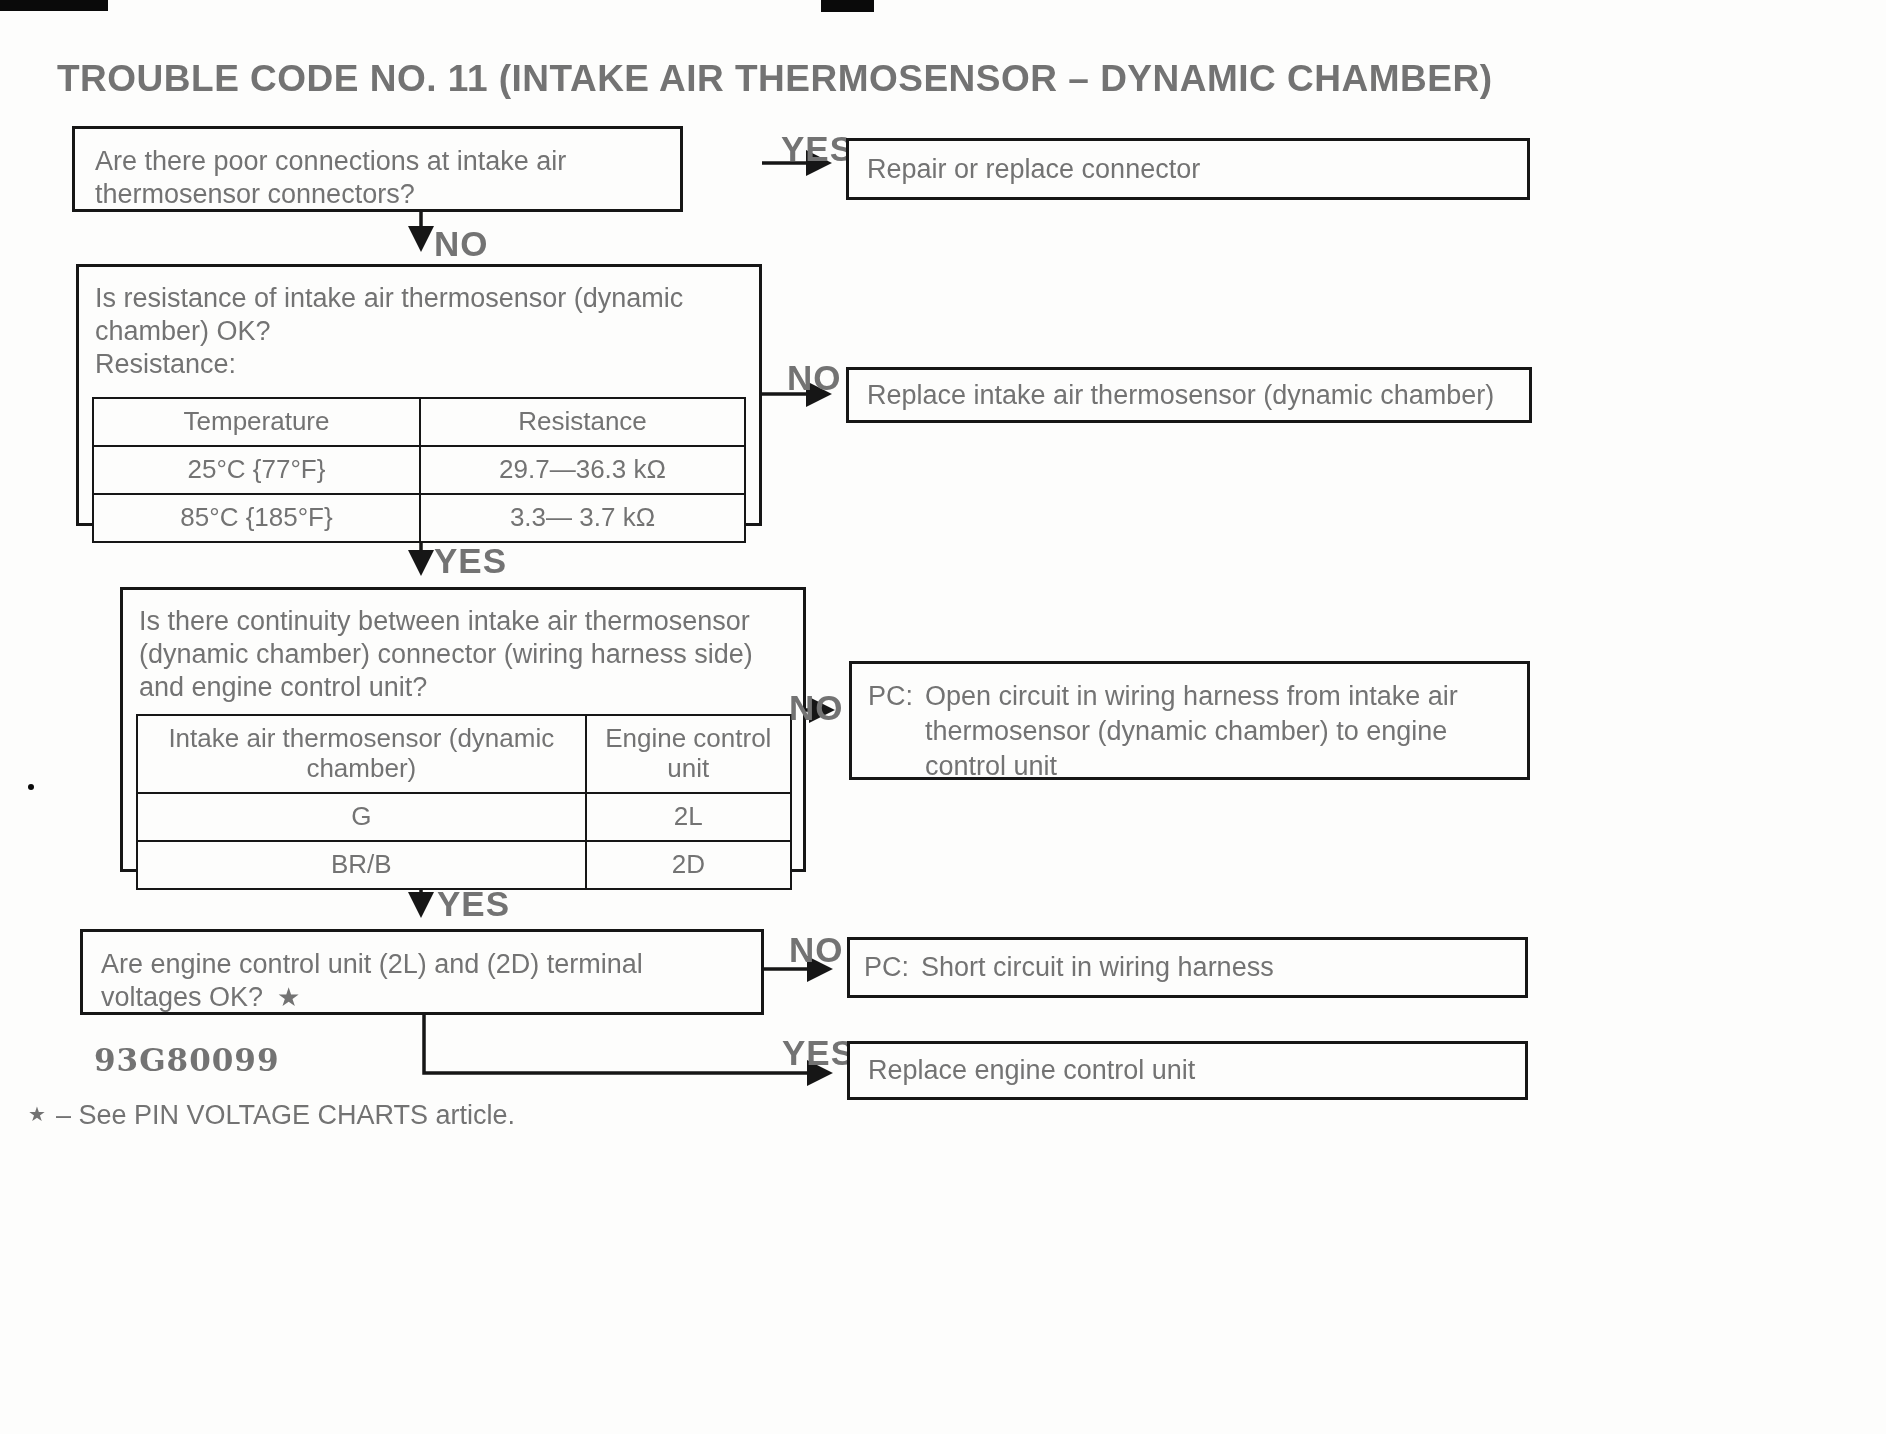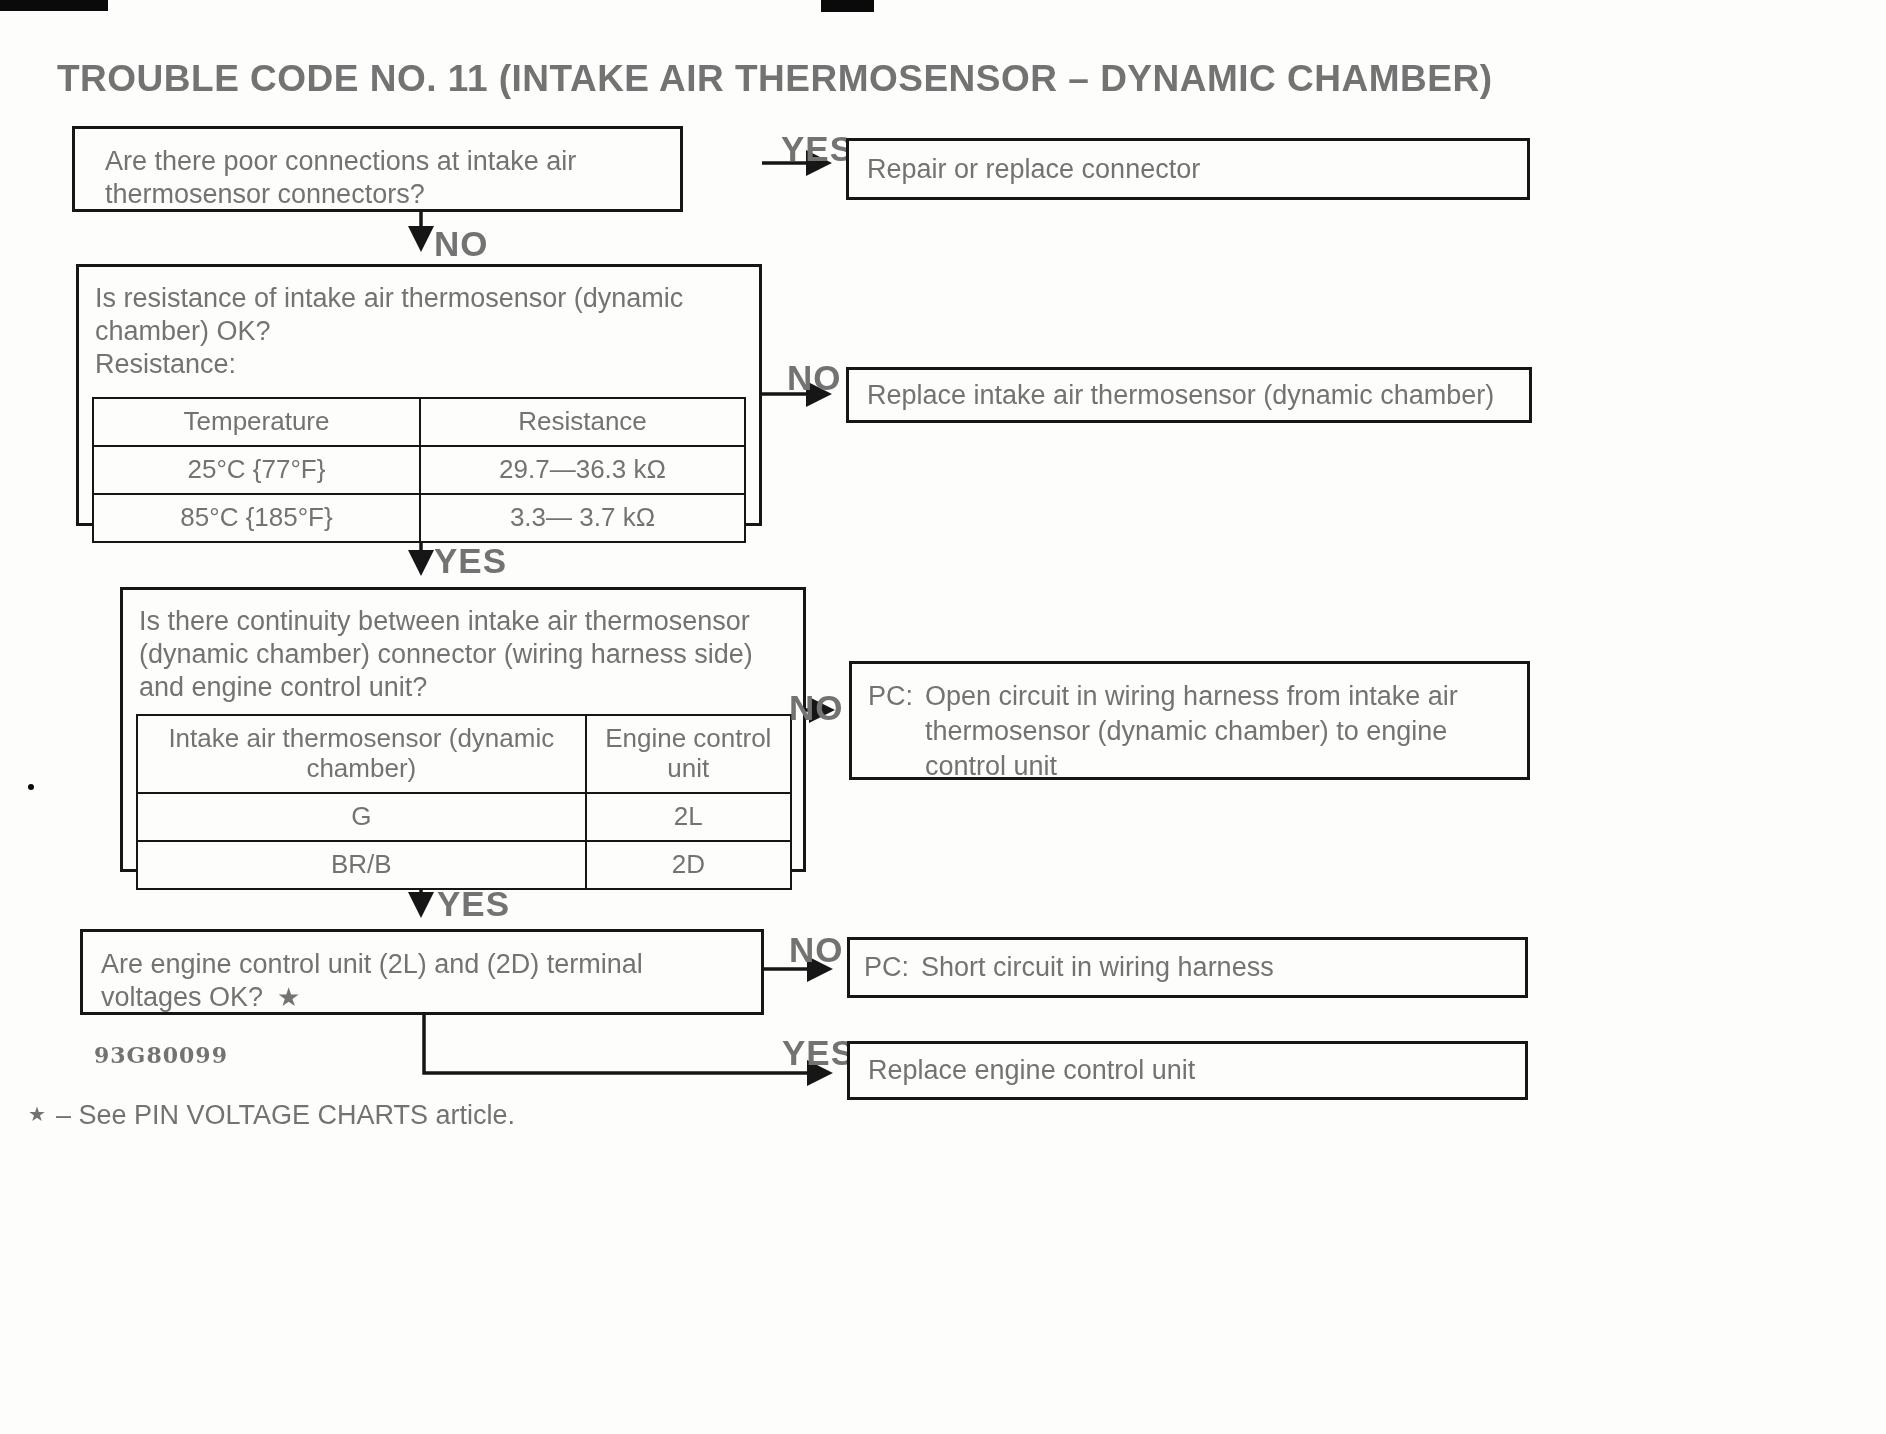--- a/index.html
+++ b/index.html
@@ -13,21 +13,21 @@
   .artifact.art-dot { left:28px; top:784px; width:6px; height:6px; border-radius:50%; }
 
   .title {
     position:absolute; left:57px; top:58px; margin:0;
     font-size:37px; font-weight:bold; letter-spacing:0.5px; white-space:nowrap;
   }
 
   .box { position:absolute; border:3px solid #161616; background:#fdfdfc; box-sizing:border-box; }
   .qtext { font-size:27px; line-height:1.22; }
 
-  #q1 { left:72px; top:126px; width:611px; height:86px; padding:16px 30px; }
+  #q1 { left:72px; top:126px; width:611px; height:86px; padding:16px 20px; }
   #a1 { left:846px; top:138px; width:684px; height:62px; }
   #q2 { left:76px; top:264px; width:686px; height:262px; padding:15px 16px; }
   #a2 { left:846px; top:367px; width:686px; height:56px; }
   #q3 { left:76px; top:587px; width:686px; height:285px; padding:15px 16px;margin-left:44px; }
   #a3 { left:849px; top:661px; width:681px; height:119px; padding:13px 16px; }
   #q4 { left:80px; top:929px; width:684px; height:86px; padding:16px 18px; }
   #a4 { left:847px; top:937px; width:681px; height:61px; }
   #a5 { left:847px; top:1041px; width:681px; height:59px; }
 
   #q2 .qtext { width:590px; }
@@ -54,21 +54,21 @@
   .pc-row { display:flex; font-size:27px; line-height:1.3; }
   .pc-prefix { flex:0 0 auto; margin-right:12px; }
   #a4 .pc-row { align-items:center; height:100%; padding-left:14px; }
   #a3 .pc-row { padding-top:2px; }
   #a3 .pc-text { width:590px; }
 
   .star { font-size:26px; margin-left:14px; }
 
   .figure-code {
     position:absolute; left:94px; top:1042px;
-    font-family:"DejaVu Serif", serif; font-weight:bold; font-size:22px; letter-spacing:1px;
+    font-family:"DejaVu Serif", serif; font-weight:bold; font-size:31px; letter-spacing:1px;
   }
   .footnote { position:absolute; left:28px; top:1100px; font-size:27px; }
   .footnote .fstar { font-size:20px; vertical-align:3px; margin-right:10px; }
 
   svg.overlay { position:absolute; left:0; top:0; width:1886px; height:1434px; pointer-events:none; }
 </style>
 </head>
 <body>
 
 <div class="page">

